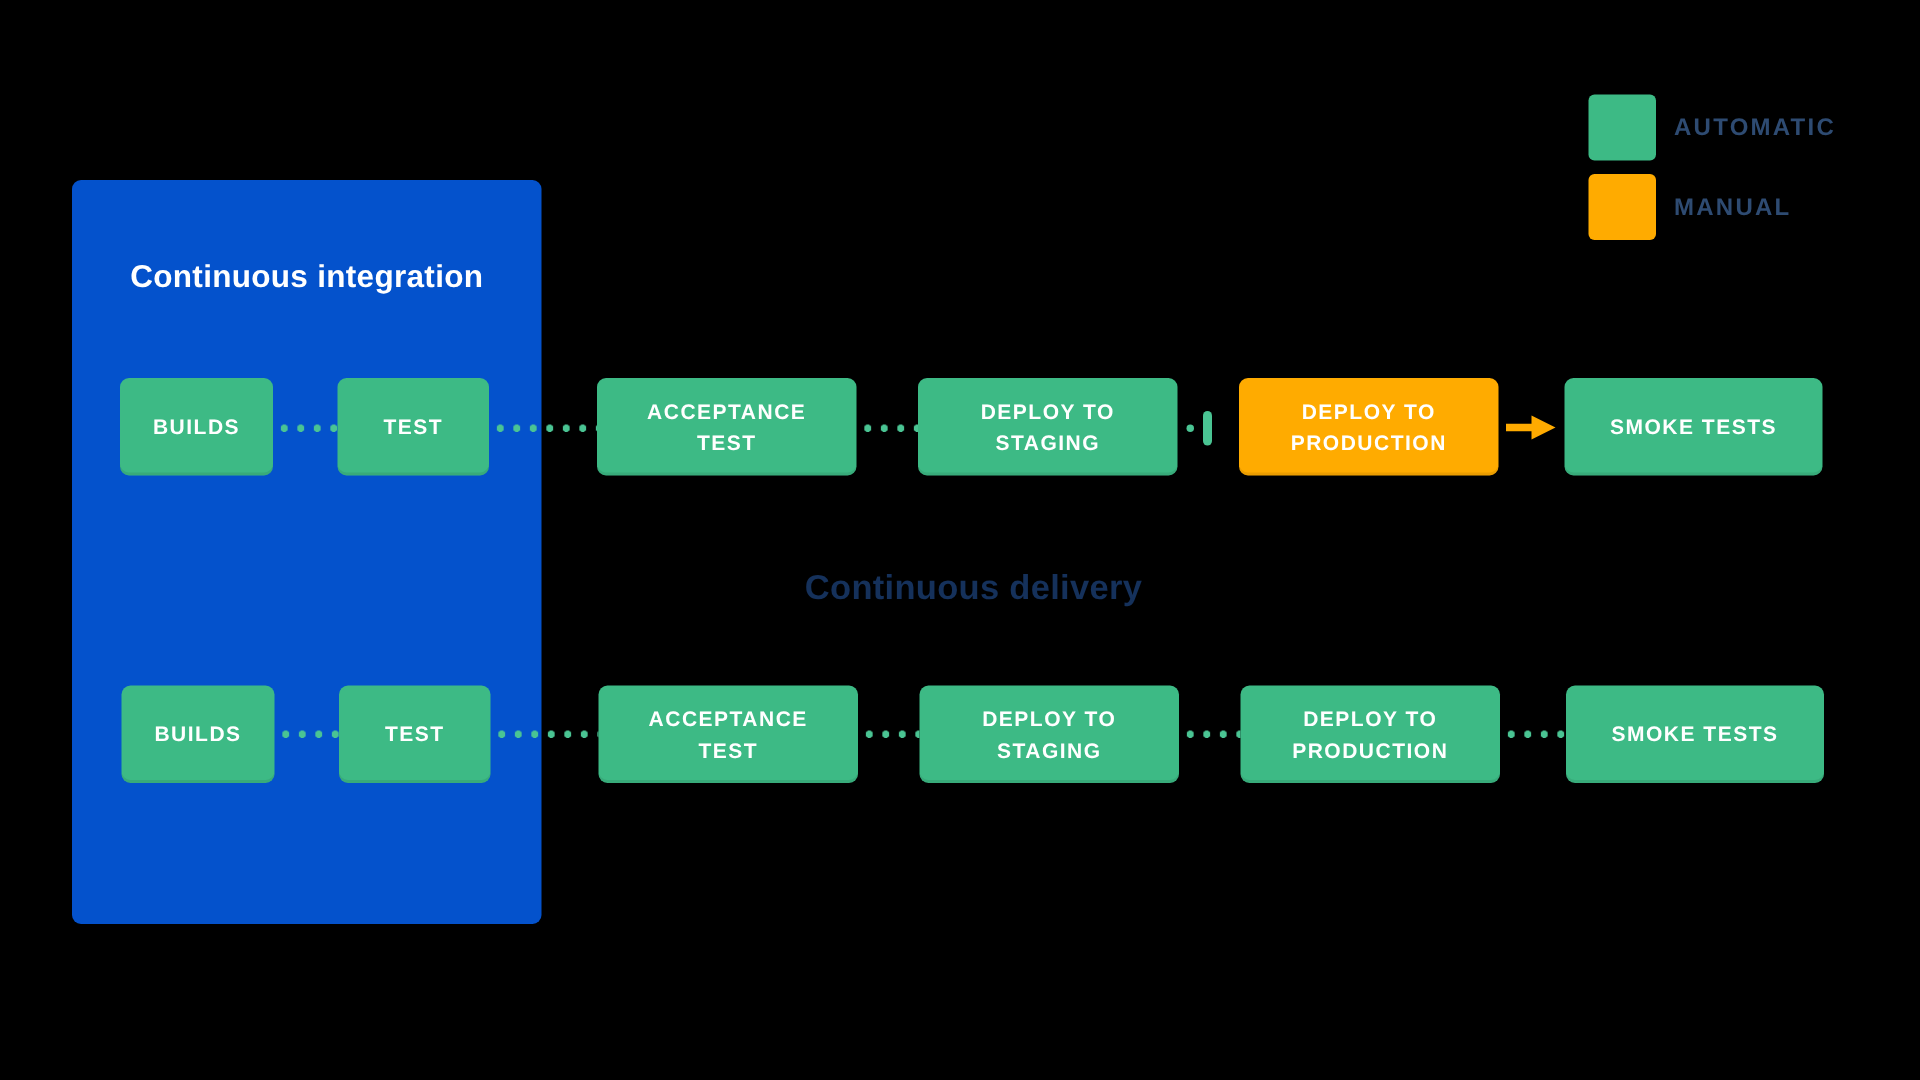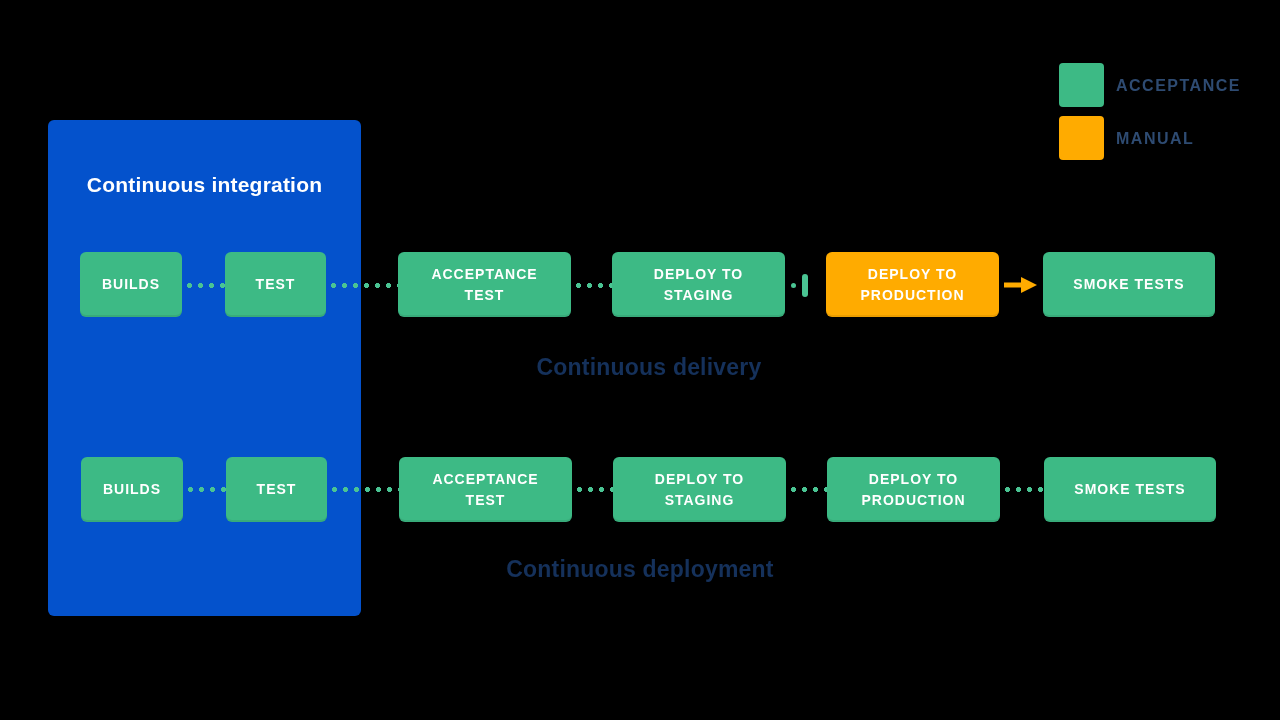--- a/index.html
+++ b/index.html
@@ -96,20 +96,21 @@
 
   
   .row-label {
     position: absolute;
     width: 400px;
     text-align: center;
     color: var(--navy, #15315B);
     font-size: 23px;
     font-weight: 700;
     letter-spacing: 0.2px;
+    margin-top: 24px;
   }
 
   
   .legend-swatch {
     position: absolute;
     left: 1059px;
     width: 45px;
     height: 44px;
     border-radius: 4px;
   }
@@ -195,20 +196,19 @@
 
   <div class="stage" style="left:827px;top:457px;width:173px" data-type="automatic">
     <span>DEPLOY TO PRODUCTION</span>
   </div>
   <div class="dotted" style="left:1000px;top:487px;width:44px"></div>
 
   <div class="stage" style="left:1044px;top:457px;width:172px" data-type="automatic">
     <span>SMOKE TESTS</span>
   </div>
 
-  <div class="row-label" style="left:440px;top:556px">Continuous deployment</div>
 
   <div class="legend-swatch automatic"></div>
-  <div class="legend-label automatic">ACCEPTANCE</div>
+  <div class="legend-label automatic">AUTOMATIC</div>
   <div class="legend-swatch manual"></div>
   <div class="legend-label manual">MANUAL</div>
 
 </div>
 
 </body></html>

